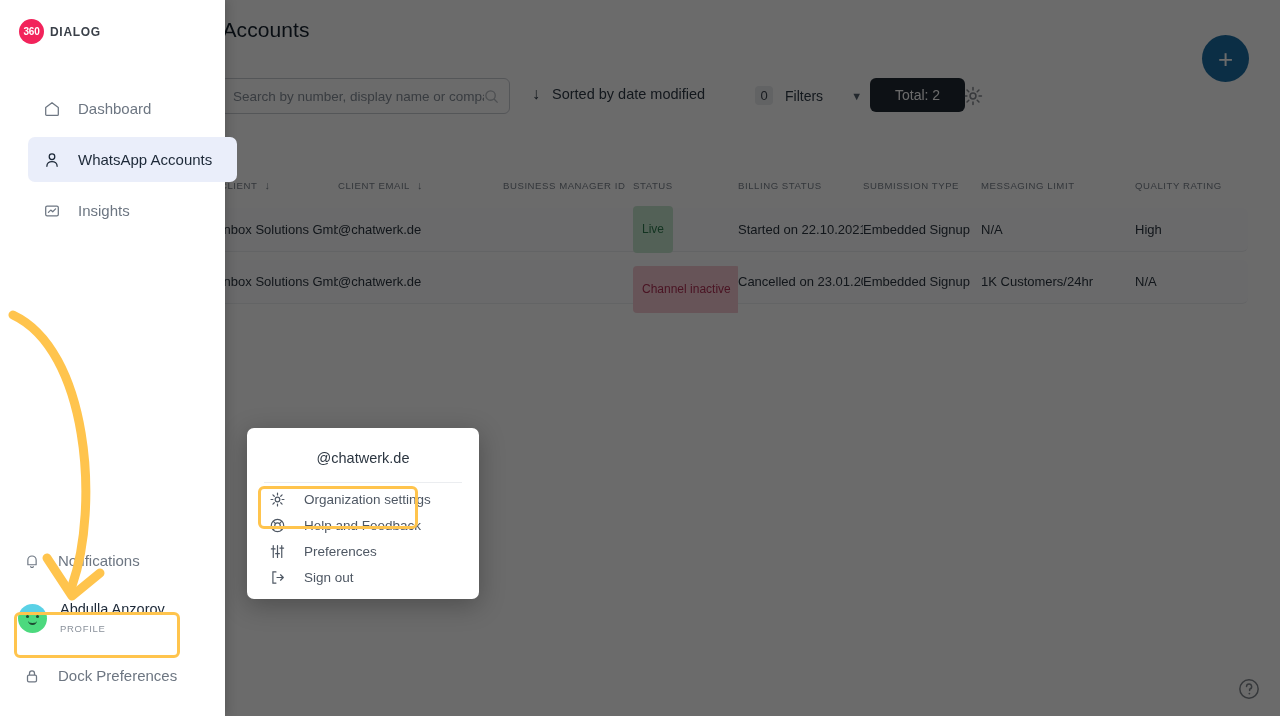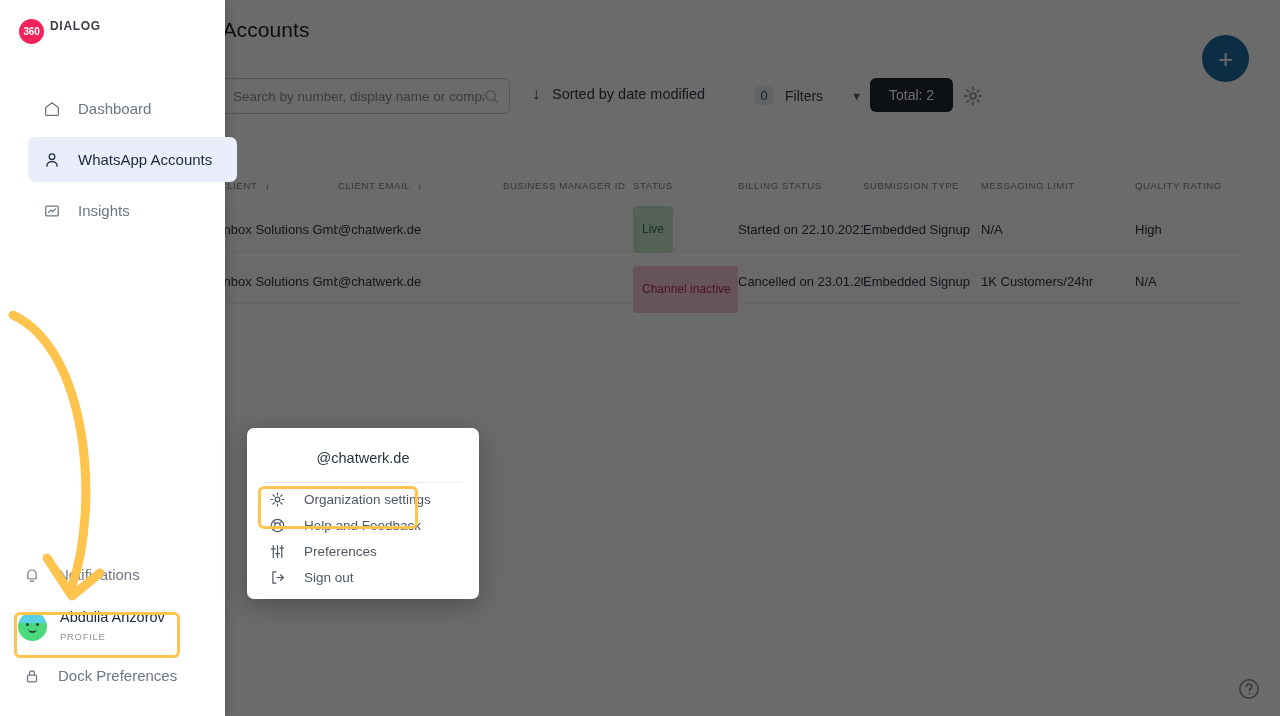--- a/index.html
+++ b/index.html
@@ -54,21 +54,21 @@
     background: #e9ebee; color: #3b434d; border-radius: 4px;
     min-width: 18px; height: 19px; line-height: 19px;
     text-align: center; font-size: 13px; padding: 0 4px;
   }
   .chev { font-size: 11px; color: #55606c; margin-left: 16px; }
 
   .total-badge {
     position: absolute; left: 750px; top: 0;
     background: #1f2933; color: #ffffff;
     border-radius: 6px; height: 34px; line-height: 34px;
-    padding: 0 19px; font-size: 14px; white-space: nowrap;
+    padding: 0 25px; font-size: 14px; white-space: nowrap;
   }
   .gear-btn {
     position: absolute; left: 842px; top: 7px;
     width: 22px; height: 22px; opacity: .62;
   }
 
   
   .table { position: absolute; left: 120px; top: 170px; width: 1128px; }
   .thead {
     display: flex; align-items: center; height: 30px;
@@ -120,21 +120,21 @@
   .scrim { position: absolute; inset: 0; background: rgba(0,0,0,.58); }
 
   
   .sidebar {
     position: absolute; left: 0; top: 0;
     width: 225px; height: 716px;
     background: #ffffff;
     box-shadow: 2px 0 10px rgba(0,0,0,.18);
     z-index: 20;
   }
-  .logo { position: absolute; left: 19px; top: 19px; display: flex; gap: 6px; }
+  .logo { position: absolute; left: 19px; top: 19px; display: flex; align-items: center; gap: 6px; }
   .logo-circle {
     width: 25px; height: 25px; border-radius: 50%;
     background: #f2235b;
     color: #ffffff; font-size: 10px; font-weight: 700;
     display: flex; align-items: center; justify-content: center;
     letter-spacing: -.2px;
   }
   .logo-word { font-size: 12px; font-weight: 700; color: #3a4049; letter-spacing: .7px; }
 
   .nav { position: absolute; left: 0; top: 86px; width: 225px; margin-left: 20px; }
@@ -143,21 +143,21 @@
     height: 45px; margin: 0 8px 6px 8px; padding-left: 15px;
     border-radius: 7px; cursor: pointer;
     color: #6d7682; font-size: 15px;
   }
   .nav-item.active { background: #eaeefa; color: #1d2938; }
   .nav-ic { width: 18px; height: 18px; flex: 0 0 18px; display: flex; align-items: center; justify-content: center; }
 
   .nav-bottom { position: absolute; left: 0; bottom: 0; width: 225px; padding-bottom: 12px; }
   .profile-row {
     display: flex; align-items: center; gap: 13px;
-    height: 46px; margin: 4px 8px; padding-left: 10px;
+    height: 46px; margin: 12px 8px; padding-left: 10px;
     border-radius: 7px; cursor: pointer;
   }
   .avatar {
     width: 29px; height: 29px; border-radius: 50%;
     background: linear-gradient(#5ad1e6 0%, #5ad1e6 38%, #4cd97e 38%, #4cd97e 100%);
     position: relative; flex: 0 0 29px; overflow: hidden;
   }
   .avatar .eye { position: absolute; width: 3px; height: 3px; border-radius: 50%; background: #1f4b33; top: 11px; }
   .avatar .eye.l { left: 8px; } .avatar .eye.r { right: 8px; }
   .avatar .mouth {

